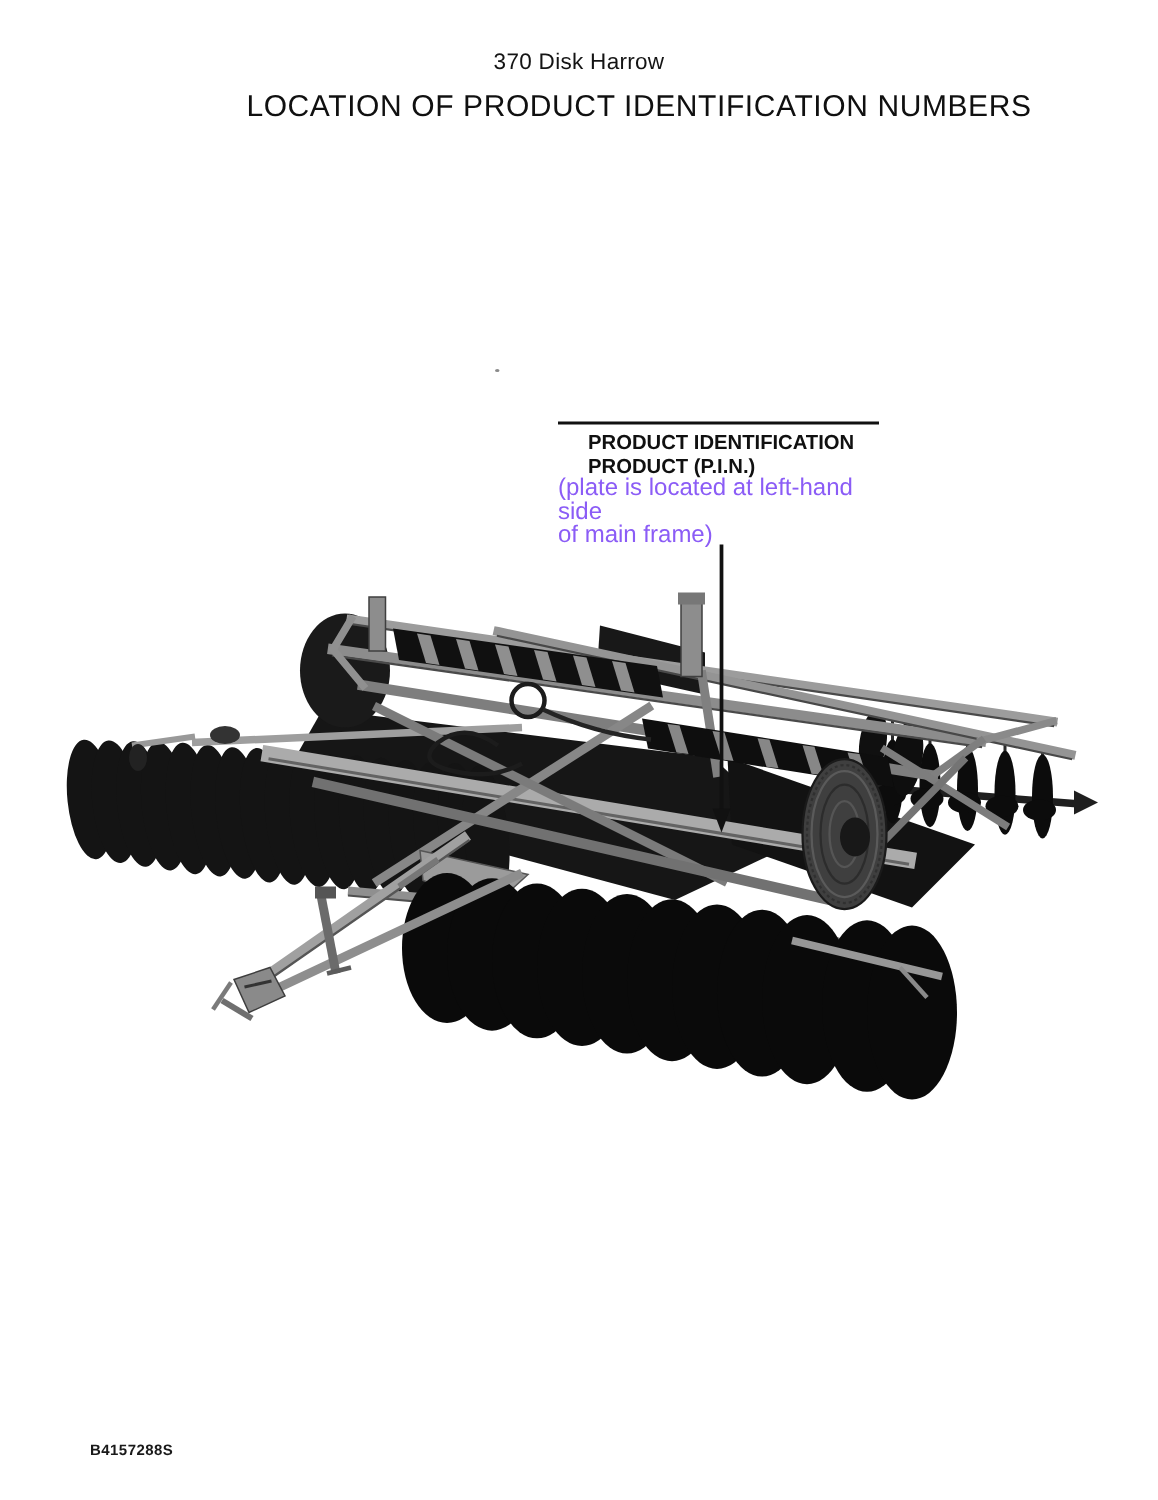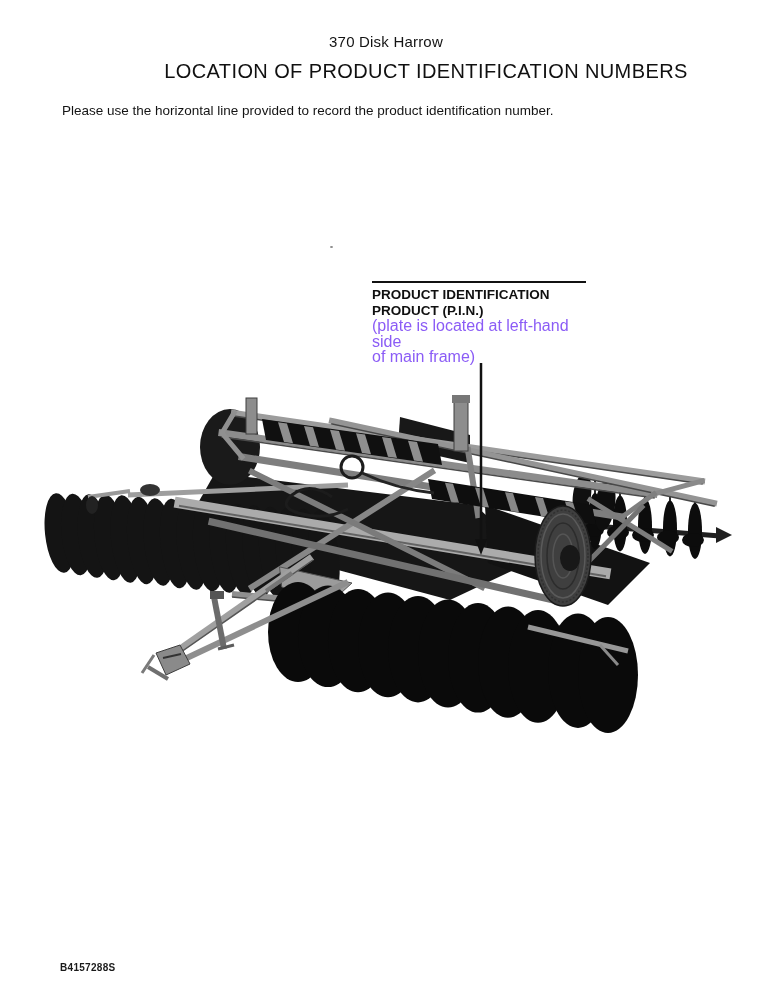--- a/index.html
+++ b/index.html
@@ -19,36 +19,35 @@
     position:absolute;top:60px;left:0;width:772px;margin:0;
     text-align:center;font-size:20px;font-weight:400;letter-spacing:.4px;color:#101010;padding-left:40px;
   }
   .instruction{
     position:absolute;top:103px;left:62px;width:600px;margin:0;
     font-size:13.5px;color:#141414;
   }
   .speck{position:absolute;left:330px;top:246px;width:3px;height:2px;background:#8a8a8a;border-radius:50%;}
   .callout{position:absolute;left:372px;top:281px;width:222px;}
   .record-line{border-top:2px solid #111;width:214px;height:0;margin-bottom:4px;}
-  .callout .c-bold{font-size:13.5px;font-weight:700;line-height:15.5px;color:#101010;}
+  .callout .c-bold{font-size:13.5px;font-weight:700;line-height:15.5px;color:#101010;margin-left:20px;}
   .callout .c-reg{font-size:16px;font-weight:400;line-height:15.5px;color:#8b5cf6;}
   .figure-svg{position:absolute;left:30px;top:355px;width:740px;height:385px;}
   .fig-code{
     position:absolute;left:60px;top:962px;
     font-size:10px;font-weight:700;letter-spacing:.3px;color:#1a1a1a;
   }
 </style>
 </head>
 <body>
 
 <div class="page">
 
   <div class="model-line">370 Disk Harrow</div>
   <h1 class="main-title">LOCATION OF PRODUCT IDENTIFICATION NUMBERS</h1>
-  <p class="instruction">Please use the horizontal line provided to record the product identification number.</p>
 
   <div class="speck"></div>
 
   <div class="callout">
     <div class="record-line"></div>
     <div class="c-bold">PRODUCT IDENTIFICATION</div>
     <div class="c-bold">PRODUCT (P.I.N.)</div>
     <div class="c-reg">(plate is located at left-hand side</div>
     <div class="c-reg">of main frame)</div>
   </div>

